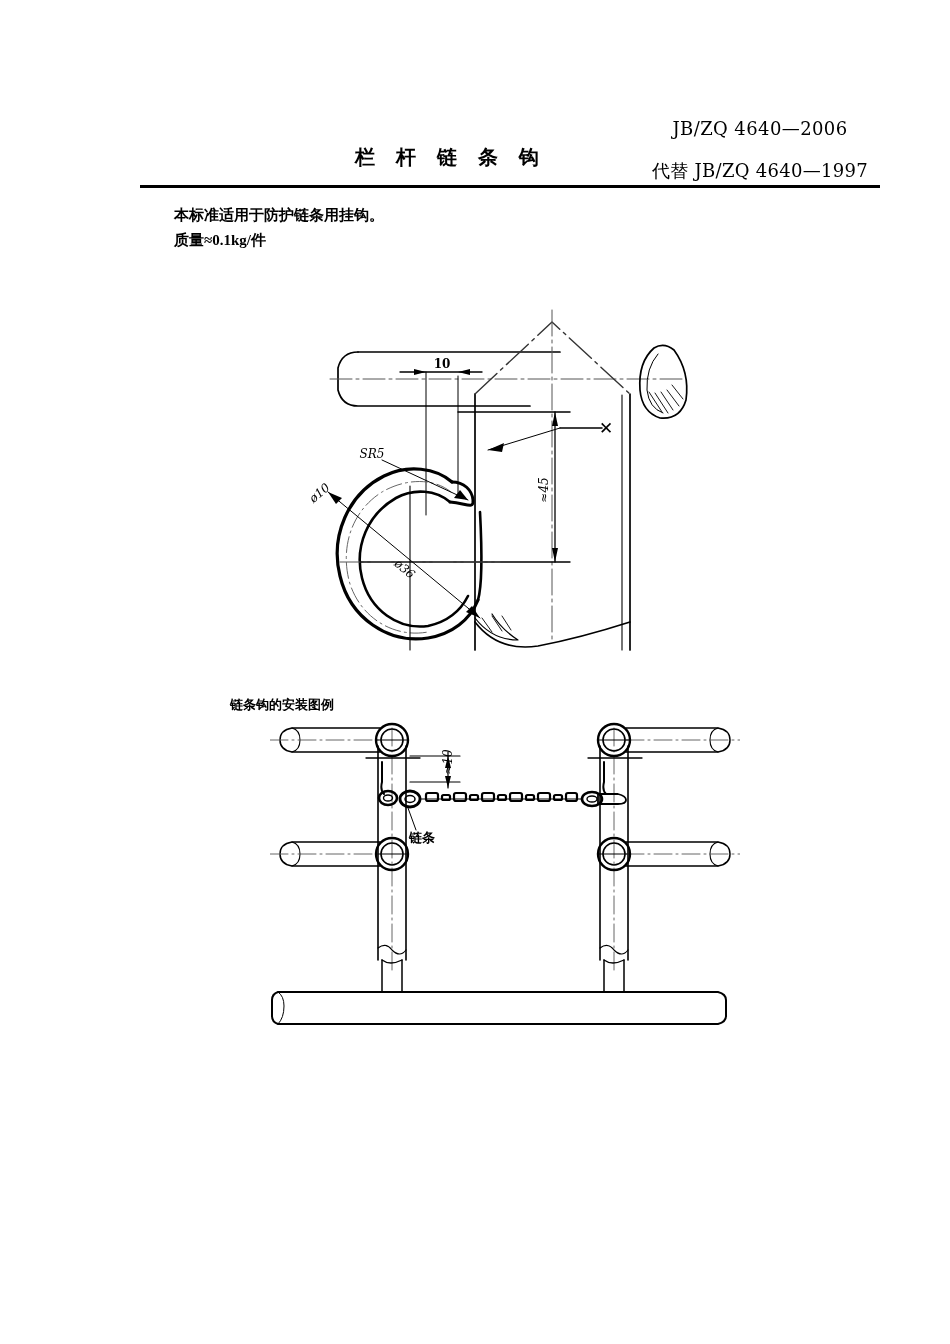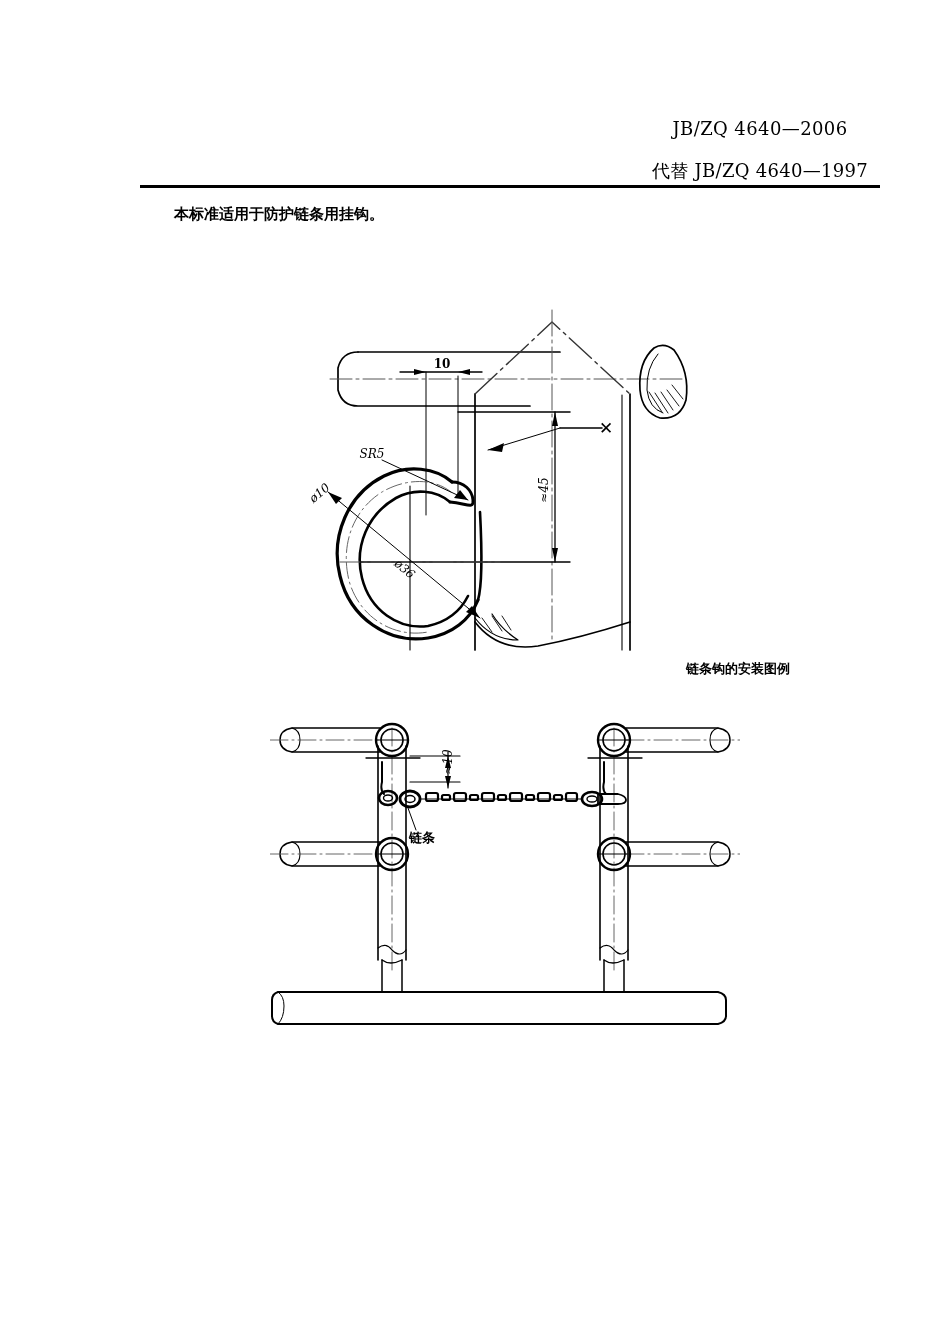--- a/index.html
+++ b/index.html
@@ -73,37 +73,38 @@
     position: absolute;
     left: 174px;
     top: 203px;
     width: 420px;
   }
   .spec-line {
     font-size: 15px;
     font-weight: bold;
     line-height: 25px;
     white-space: nowrap;
-    font-family: Liberation Mono, monospace;
+    font-family: Liberation Serif, serif;
   }
 
   
   .fig {
     position: absolute;
     text-align: right;
   }
   .fig svg { display: block; }
 
   .fig-caption {
     position: absolute;
     width: 100%;
-    text-align: right;
+    text-align: left;
     font-size: 13px;
     font-weight: bold;
     white-space: nowrap;
+    margin-top: 36px;
   }
   #fig1 { left: 230px; top: 300px; width: 560px; height: 400px; }
   #fig1-caption { left: 230px; top: 660px; width: 560px; }
   #fig2 { left: 270px; top: 710px; width: 470px; height: 320px; }
 
   .dim-label {
     font-family: "DejaVu Serif", serif;
     font-size: 12px;
     font-style: italic;
   }
@@ -112,29 +113,31 @@
     font-size: 12px;
     font-weight: bold;
   }
 </style>
 </head>
 <body>
 
 <div class="page">
 
   <div class="header">
+    <div class="doc-title">栏 杆 链 条 钩</div>
     <div class="code-block">
       <div class="code-new">JB/ZQ 4640—2006</div>
       <div class="code-old">代替 JB/ZQ 4640—1997</div>
     </div>
   </div>
   <div class="header-rule"></div>
 
   <div class="spec">
     <div class="spec-line">本标准适用于防护链条用挂钩。</div>
+    <div class="spec-line">质量≈0.1kg/件</div>
   </div>
 
   <div class="fig" id="fig1">
     <svg width="560" height="400" viewBox="0 0 560 400">
       <g fill="none" stroke="#000" stroke-width="1.6" stroke-linecap="round" stroke-linejoin="round">
 
         <path d="M 128 52 Q 112 52 108 68 L 108 90 Q 112 106 128 106 L 300 106" stroke-width="1.7"></path>
         <path d="M 128 52 L 330 52" stroke-width="1.7"></path>
 
         <line x1="100" y1="79" x2="455" y2="79" stroke="#555" stroke-width="1" stroke-dasharray="22,4,3,4"></line>

